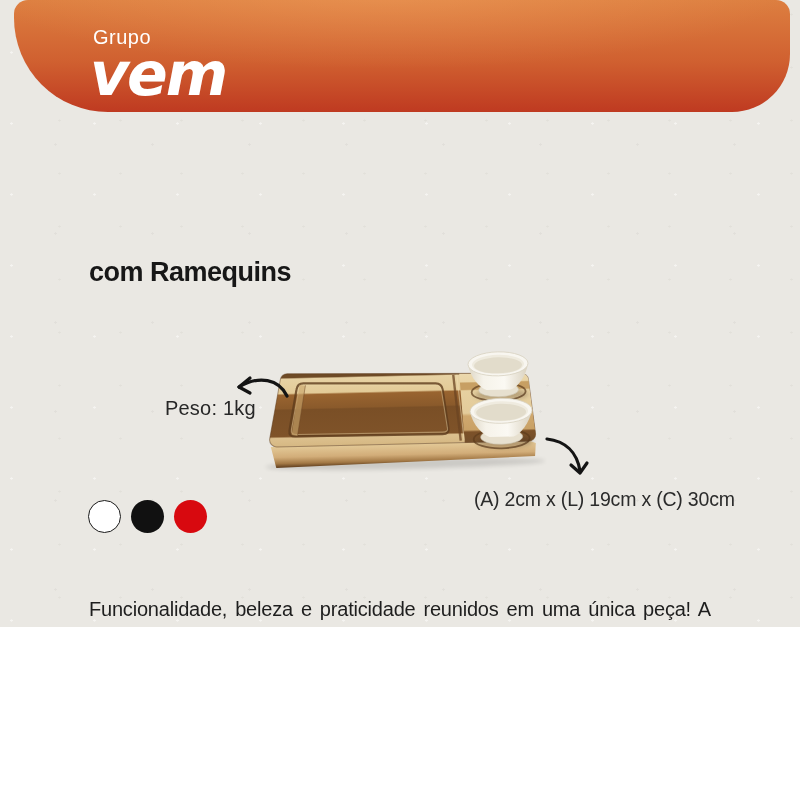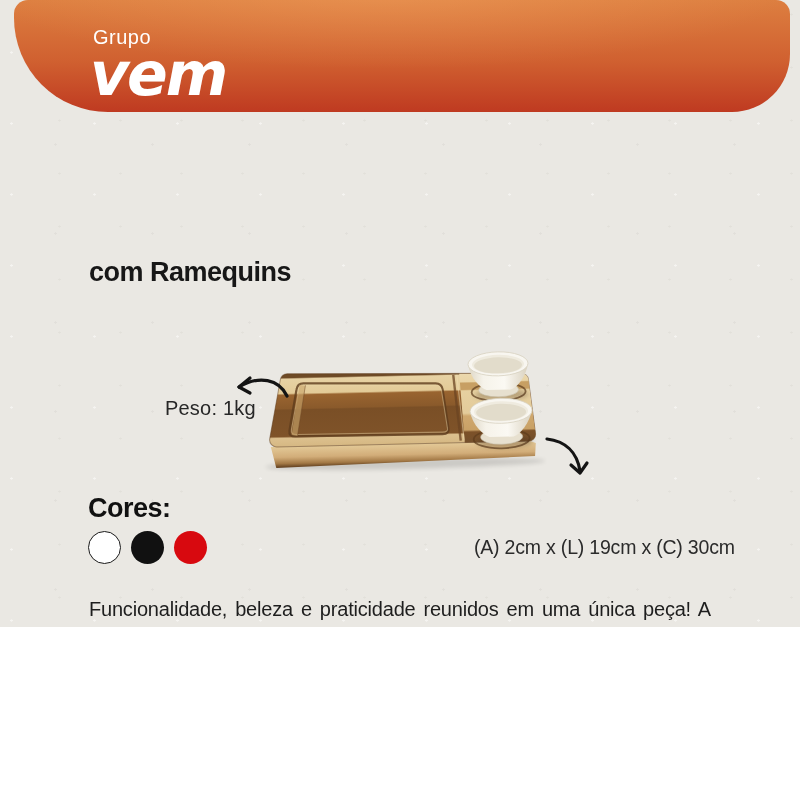--- a/index.html
+++ b/index.html
@@ -42,21 +42,21 @@
   
   .illustration{position:absolute;left:254px;top:347px;width:300px;height:128px;}
   .weight-label{
     position:absolute;left:165px;top:397px;
     font-size:20px;color:#272727;letter-spacing:.2px;white-space:nowrap;
   }
   .weight-arrow{position:absolute;left:227px;top:374px;}
   .dims-arrow{position:absolute;left:541px;top:433px;}
   .dims-label{
     position:absolute;left:474px;top:488px;
-    font-size:19.5px;color:#2b2b2b;letter-spacing:-.2px;white-space:nowrap;margin-top:48px;
+    font-size:19.5px;color:#2b2b2b;letter-spacing:-.2px;white-space:nowrap;
   }
   
   .colors-block{position:absolute;left:88px;top:493px;}
   .colors-heading{font-size:27px;font-weight:700;letter-spacing:-.5px;color:#111;}
   .swatch-row{display:flex;gap:10px;margin-top:7px;}
   .swatch{width:33px;height:33px;border-radius:50%;}
   .swatch.white{border:1.6px solid #1a1a1a;box-sizing:border-box;}
   
   .description{
     position:absolute;left:89px;top:576px;width:622px;
@@ -171,21 +171,20 @@
     <path d="M 12 13 L 23 4 M 12 13 L 23 19" fill="none" stroke="#141414" stroke-width="3.2" stroke-linecap="round"></path>
   </svg>
 
   <svg class="dims-arrow" width="50" height="50" viewBox="0 0 50 50">
     <path d="M 6 6 C 24 8 36 19 39 38" fill="none" stroke="#141414" stroke-width="3.2" stroke-linecap="round"></path>
     <path d="M 39 40 L 30 32 M 39 40 L 46 30" fill="none" stroke="#141414" stroke-width="3.2" stroke-linecap="round"></path>
   </svg>
   <div class="dims-label">(A) 2cm x (L) 19cm x (C) 30cm</div>
 
   <section class="colors-block">
-    <div class="colors-heading">Cores:</div>
     <div class="swatch-row">
       <div class="swatch white" style="background: rgb(255, 255, 255);"></div>
       <div class="swatch" style="background: rgb(17, 17, 17);"></div>
       <div class="swatch" style="background: rgb(216, 9, 15);"></div>
     </div>
   </section>
 
   <p class="description">Funcionalidade, beleza e praticidade reunidos em uma única peça! A Tábua Retangular com Ramequins é ideal para quem valoriza um bom churrasco ou deseja servir alimentos com estilo. Perfeita para churrascos, encontros com amigos ou uso diário na cozinha. Uma peça versátil que une utilidade e charme!</p>
 
 </div>

